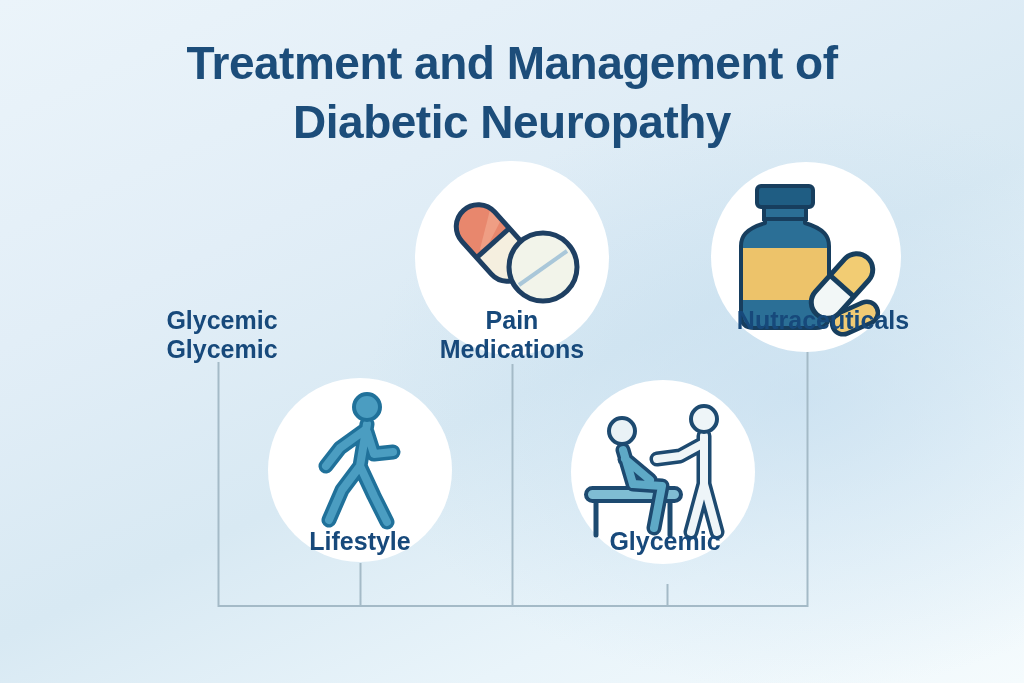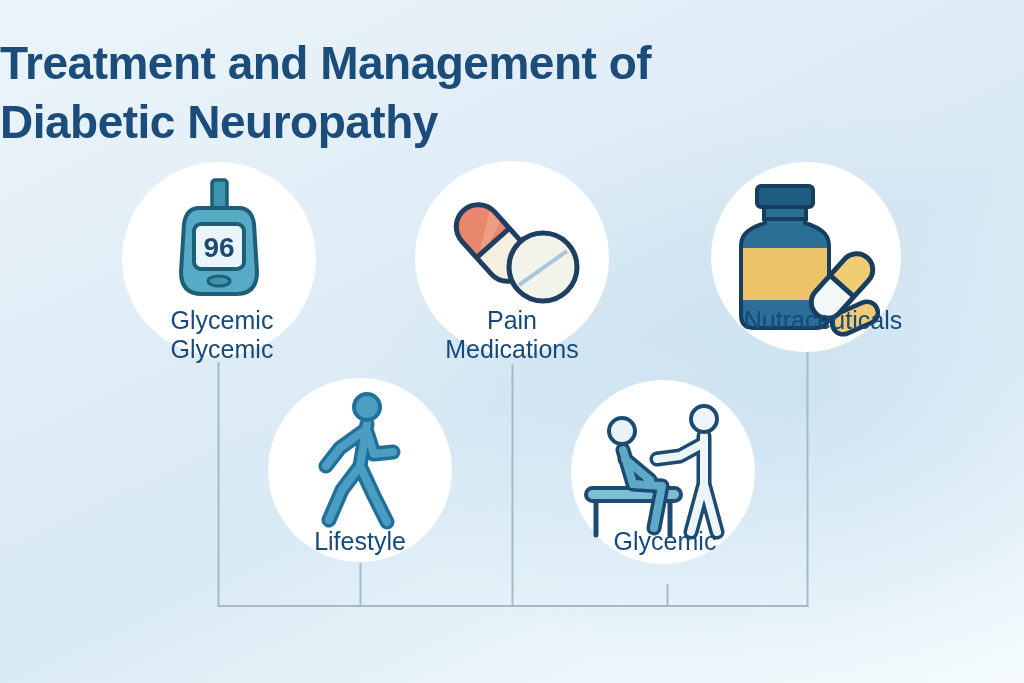--- a/index.html
+++ b/index.html
@@ -12,20 +12,21 @@
     position: relative;
     width: 1024px;
     height: 683px;
     background:
       radial-gradient(ellipse 620px 420px at 78% 58%, rgba(190,217,237,0.55) 0%, rgba(190,217,237,0) 70%),
       linear-gradient(155deg, #ebf4fa 0%, #e2eef7 30%, #d8e9f3 55%, #e9f4fa 78%, #f5fbfd 100%);
   }
   .title {
     position: absolute;
     left: 0; right: 0; top: 34px;
+    text-align: center;
     font-size: 46px;
     font-weight: bold;
     letter-spacing: -0.5px;
     line-height: 59px;
     color: #1c4d7a;
   }
   .connector-layer {
     position: absolute;
     left: 0; top: 0;
     z-index: 1;
@@ -42,21 +43,21 @@
   .c1 { left: 122px; top: 162px; width: 194px; height: 194px; padding-top: 16px; }
   .c2 { left: 415px; top: 161px; width: 194px; height: 194px; padding-top: 32px; }
   .c3 { left: 711px; top: 162px; width: 190px; height: 190px; padding-top: 22px; }
   .c4 { left: 268px; top: 378px; width: 184px; height: 184px; padding-top: 14px; }
   .c5 { left: 571px; top: 380px; width: 184px; height: 184px; padding-top: 24px; }
   .node-label {
     position: absolute;
     width: 240px;
     text-align: center;
     font-size: 25px;
-    font-weight: 400;
+    font-weight: 700;
     line-height: 29px;
     color: #17497b;
     z-index: 3;
   }
   .node-label span { display: block; }
   .l1 { left: 102px; top: 306px; }
   .l2 { left: 392px; top: 306px; }
   .l3 { left: 703px; top: 306px; }
   .l4 { left: 240px; top: 527px; }
   .l5 { left: 545px; top: 527px; }
@@ -75,29 +76,20 @@
     <g stroke="#a4bac7" stroke-width="2" fill="none">
       <line x1="218.5" y1="362" x2="218.5" y2="607"></line>
       <line x1="360.5" y1="563" x2="360.5" y2="607"></line>
       <line x1="512.5" y1="364" x2="512.5" y2="607"></line>
       <line x1="667.5" y1="584" x2="667.5" y2="607"></line>
       <line x1="807.5" y1="352" x2="807.5" y2="607"></line>
       <line x1="218.5" y1="606" x2="807.5" y2="606"></line>
     </g>
   </svg>
 
-  <div class="node-circle c1">
-    <svg width="86" height="134" viewBox="0 0 86 134">
-      <rect x="36" y="2" width="15" height="34" rx="3" fill="#3e93ad" stroke="#1d5f78" stroke-width="3.5"></rect>
-      <path d="M22,30 L64,30 Q76,31 78,46 L81,94 Q81,116 60,116 L26,116 Q5,116 5,94 L8,46 Q10,31 22,30 Z" fill="#58abc4" stroke="#1d5f78" stroke-width="4" stroke-linejoin="round"></path>
-      <rect x="18" y="46" width="50" height="45" rx="7" fill="#ebf5f7" stroke="#1d5f78" stroke-width="4"></rect>
-      <text x="43" y="79" text-anchor="middle" font-size="28" font-weight="bold" fill="#1b4a74" font-family="Liberation Sans, sans-serif">96</text>
-      <ellipse cx="43" cy="103" rx="11" ry="5" fill="#3e93ad" stroke="#1d5f78" stroke-width="3"></ellipse>
-    </svg>
-  </div>
 
   <div class="node-circle c2">
     <svg width="142" height="116" viewBox="0 0 142 116">
       <g transform="rotate(-42 52 50)">
         <path d="M30,50 L30,28 A22,22 0 0 1 74,28 L74,50 Z" fill="#e8876d"></path>
         <path d="M38,46 L74,22 L74,38 L42,50 Z" fill="#f2a58c" opacity="0.75"></path>
         <path d="M30,50 L30,72 A22,22 0 0 0 74,72 L74,50 Z" fill="#f5efdf"></path>
         <rect x="30" y="6" width="44" height="88" rx="22" fill="none" stroke="#1e3f62" stroke-width="5"></rect>
         <line x1="30" y1="50" x2="74" y2="50" stroke="#1e3f62" stroke-width="5"></line>
       </g>

